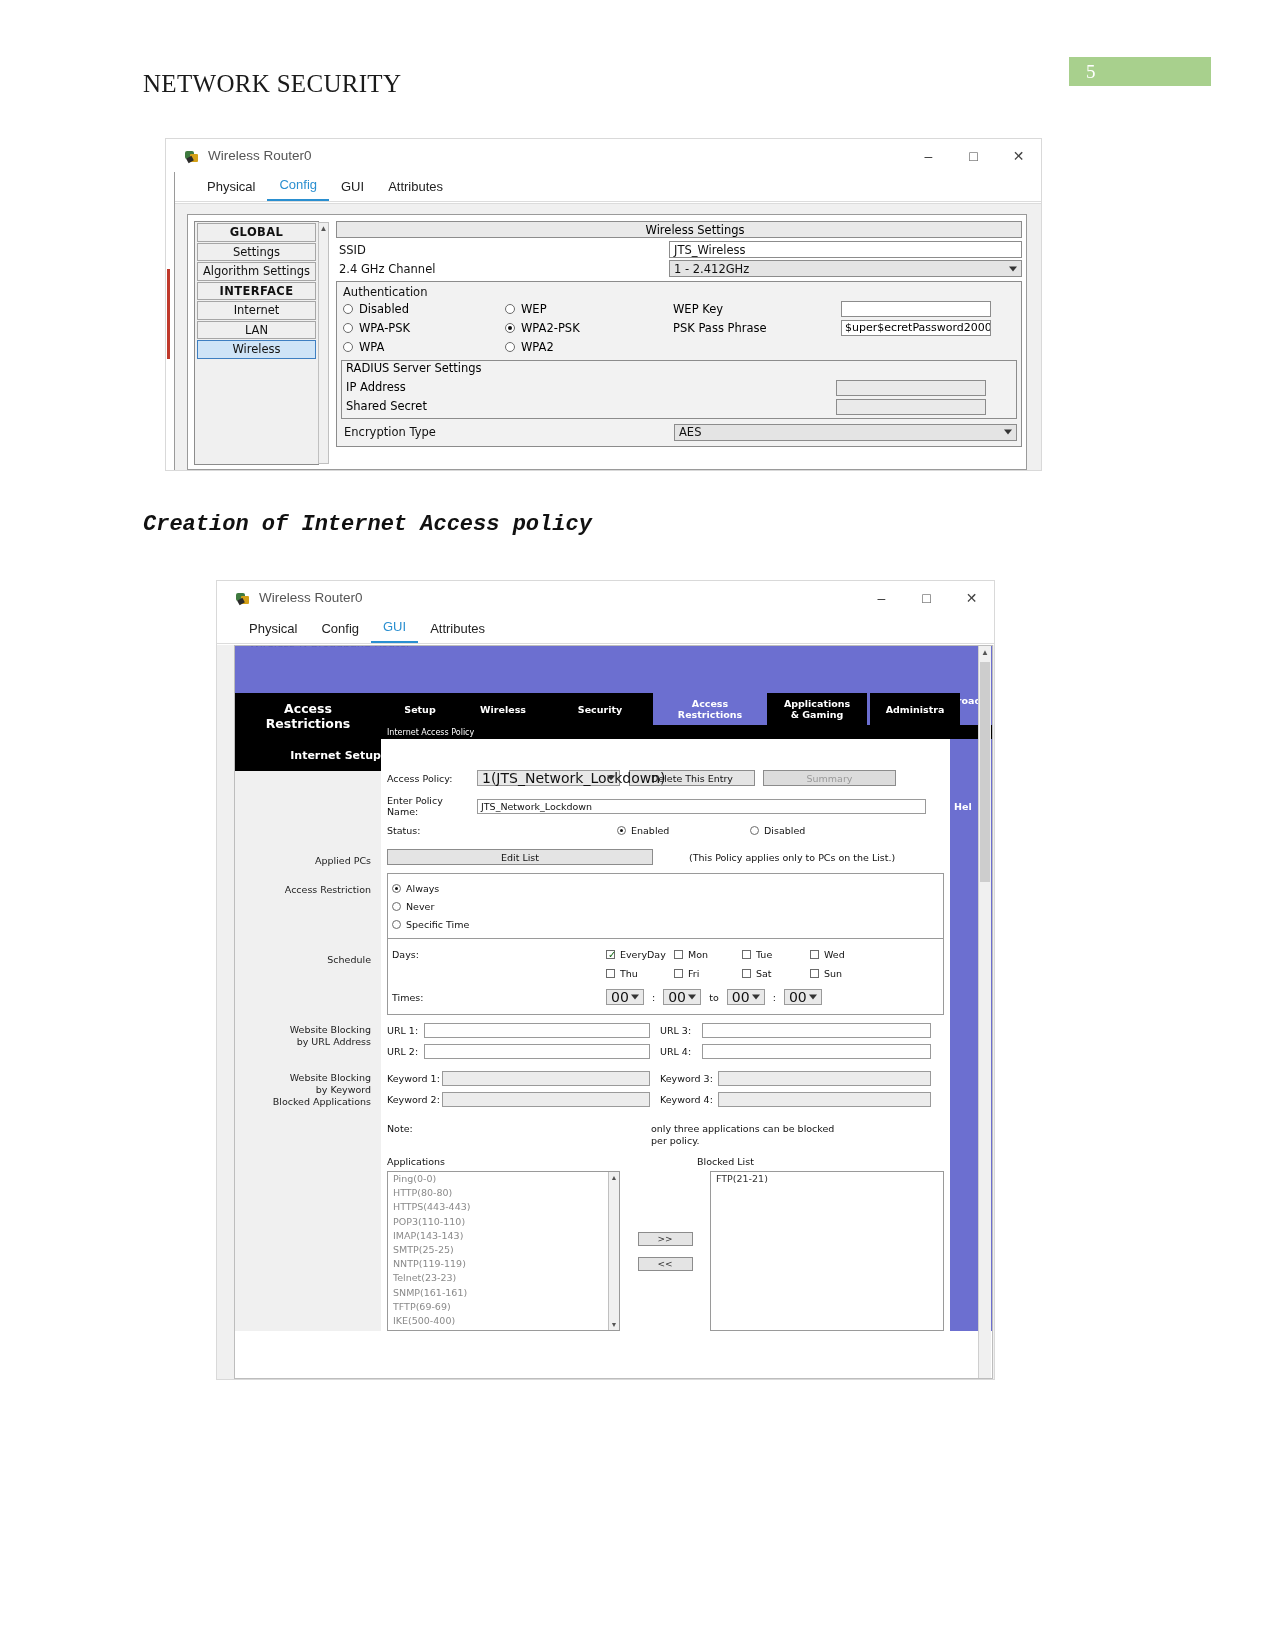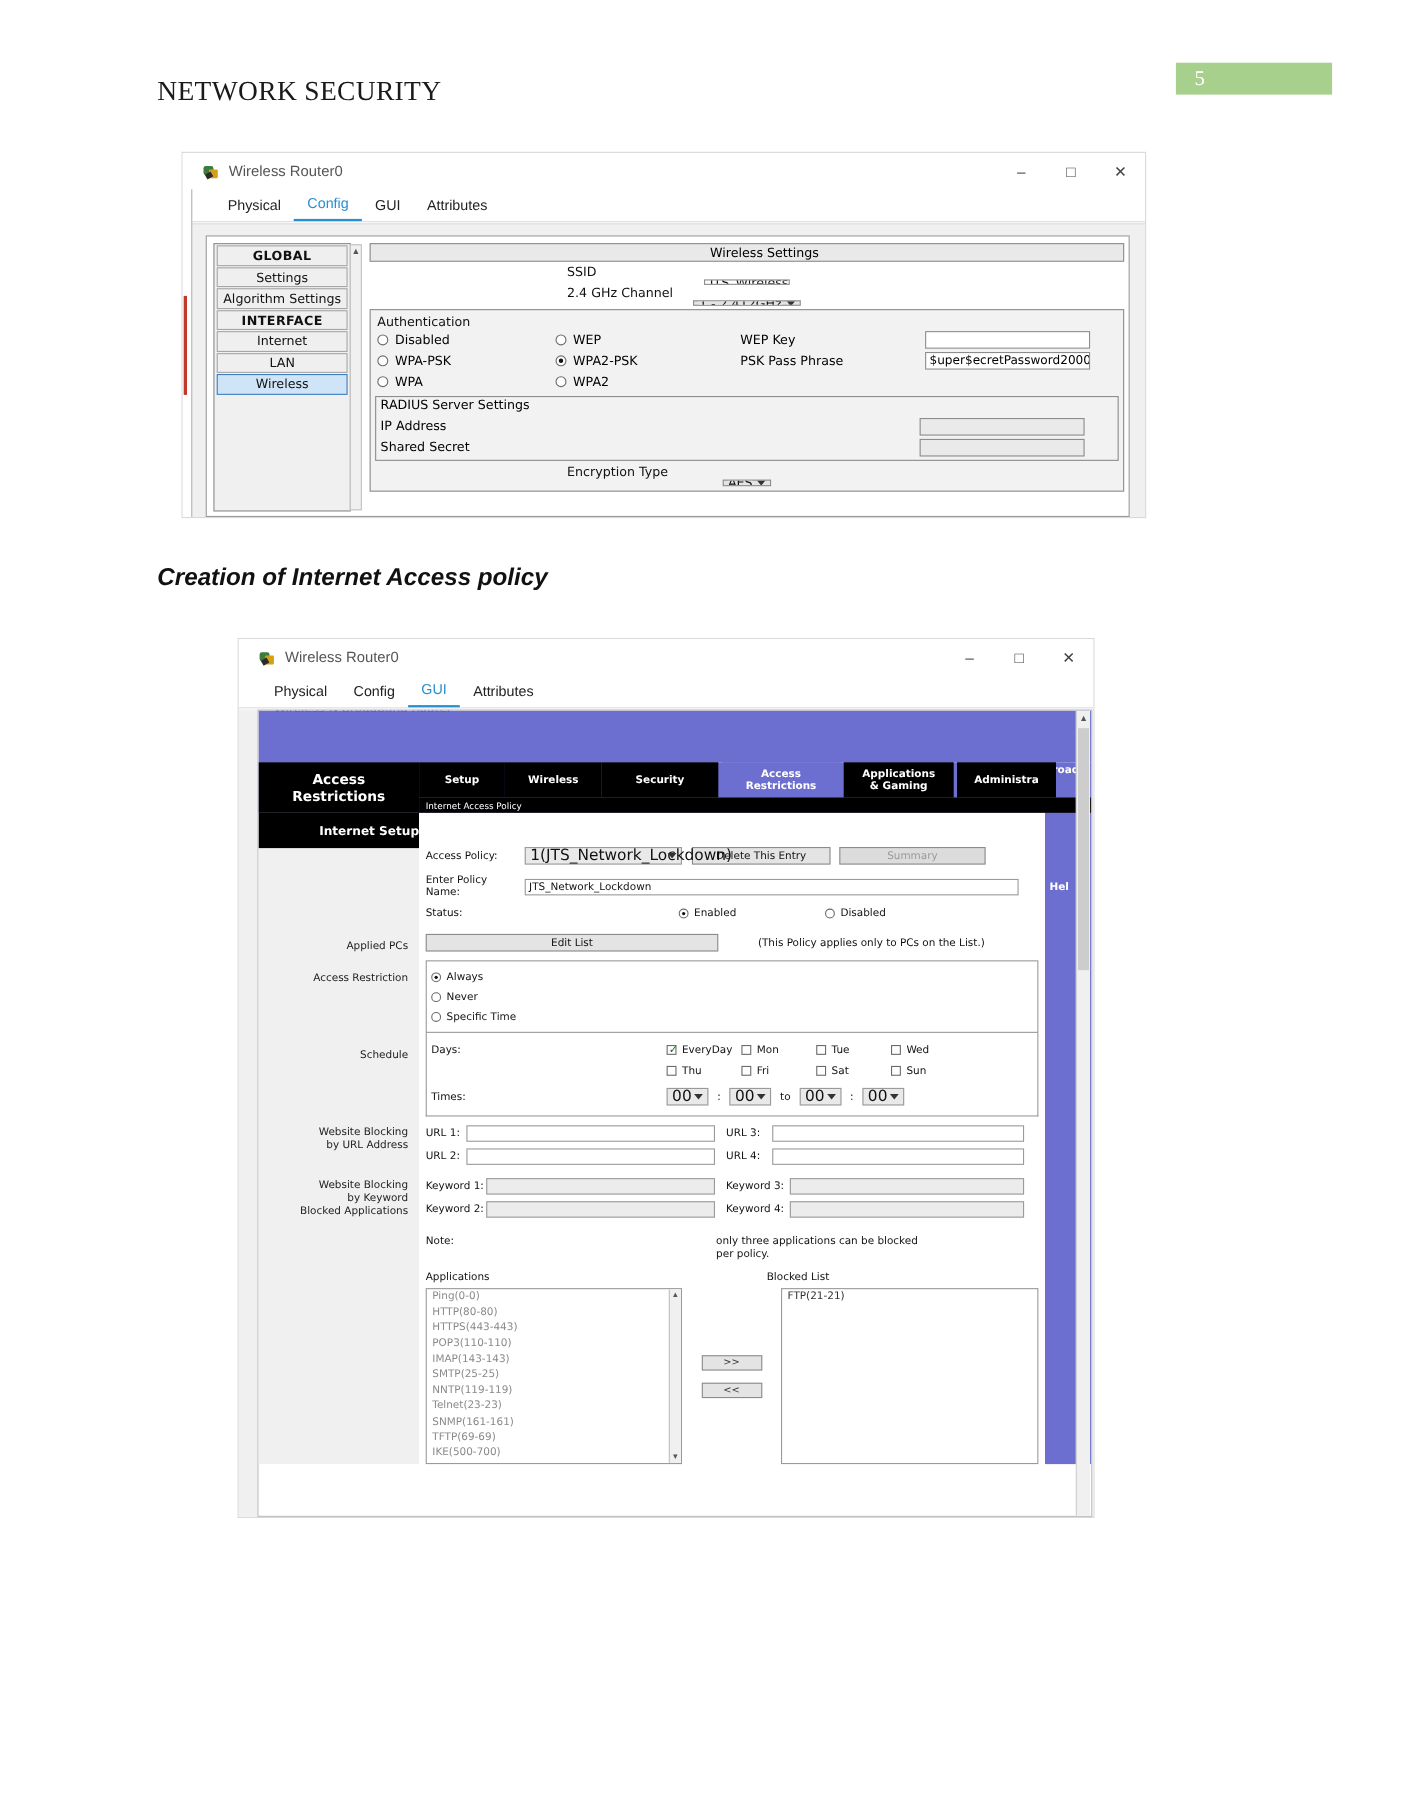--- a/index.html
+++ b/index.html
@@ -25,21 +25,21 @@
     color:#ffffff;
     font-family:"Liberation Serif", serif;
     font-size:19px;
     display:flex; align-items:center;
     padding-left:17px;
   }
 
   
   #section-heading {
     position:absolute; left:143px; top:512px;
-    font-family:Liberation Sans, sans-serif;
+    font-family:Liberation Mono, monospace;
     font-style:italic; font-weight:bold;
     font-size:22px; color:#111;
   }
 
   
   #shot1 {
     position:absolute; left:165px; top:138px;
     width:877px; height:333px;
     background:#ffffff;
     border:1px solid #d9d9d9;
@@ -112,21 +112,21 @@
     position:absolute; left:148px; top:6px; right:4px; bottom:4px;
   }
   .ws-title {
     height:17px; border:1px solid #8c8c8c; background:#e9e9e9;
     font-size:11.5px; display:flex; align-items:center; justify-content:center;
     font-family:"DejaVu Sans", sans-serif;
     padding-left:32px;
   }
   .row2col {
     display:flex; align-items:center; height:19px;
-    font-size:11.5px; font-family:"DejaVu Sans", sans-serif;flex-direction:column;
+    font-size:11.5px; font-family:"DejaVu Sans", sans-serif;
   }
   .row2col .lab { width:333px; padding-left:3px; color:#111; }
   .fld {
     flex:1; height:17px; background:#ffffff; border:1px solid #8c8c8c;
     font-size:11.5px; display:flex; align-items:center; padding-left:4px;
     color:#111; overflow:hidden; white-space:nowrap;
   }
   .fld.combo { background:#e4e4e4; position:relative; padding-right:16px;}
   .fld.combo .cv { background:#e4e4e4; }
   .caret {
@@ -616,21 +616,21 @@
               <div class="listitem">Ping(0-0)</div>
               <div class="listitem">HTTP(80-80)</div>
               <div class="listitem">HTTPS(443-443)</div>
               <div class="listitem">POP3(110-110)</div>
               <div class="listitem">IMAP(143-143)</div>
               <div class="listitem">SMTP(25-25)</div>
               <div class="listitem">NNTP(119-119)</div>
               <div class="listitem">Telnet(23-23)</div>
               <div class="listitem">SNMP(161-161)</div>
               <div class="listitem">TFTP(69-69)</div>
-              <div class="listitem">IKE(500-700)</div>
+              <div class="listitem">IKE(500-400)</div>
               <div class="listitem">DNS(53-53)</div>
               <div class="vscroll">
                 <div class="ar">▲</div>
                 <div class="ar" style="position:absolute;bottom:0;left:0;right:0;">▼</div>
               </div>
             </div>
 
             <div style="width:90px;display:flex;flex-direction:column;align-items:center;justify-content:center;">
               <div class="arrowbtn">&gt;&gt;</div>
               <div class="arrowbtn" style="margin-top:11px;">&lt;&lt;</div>

